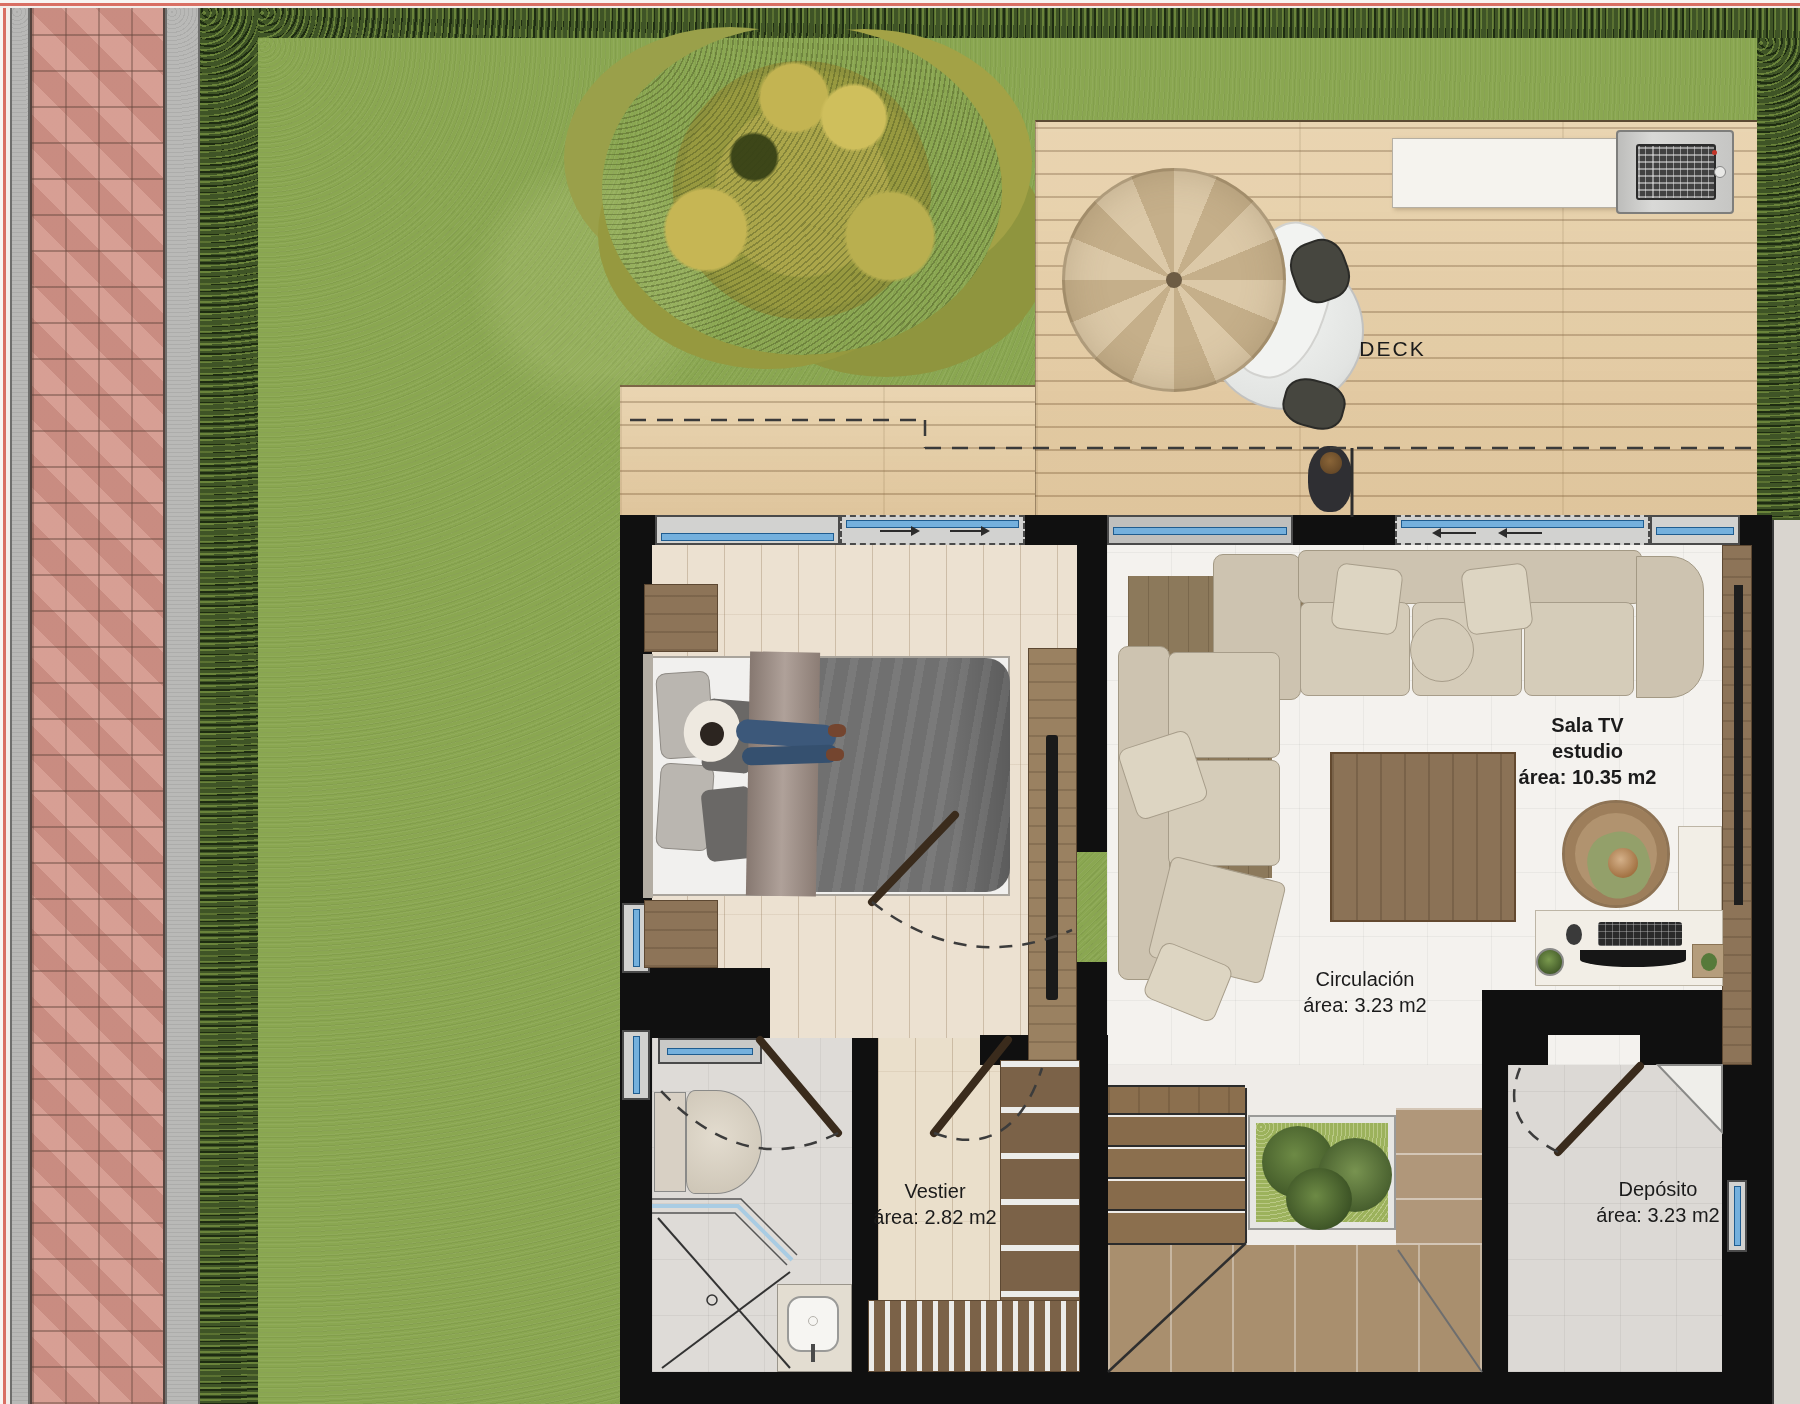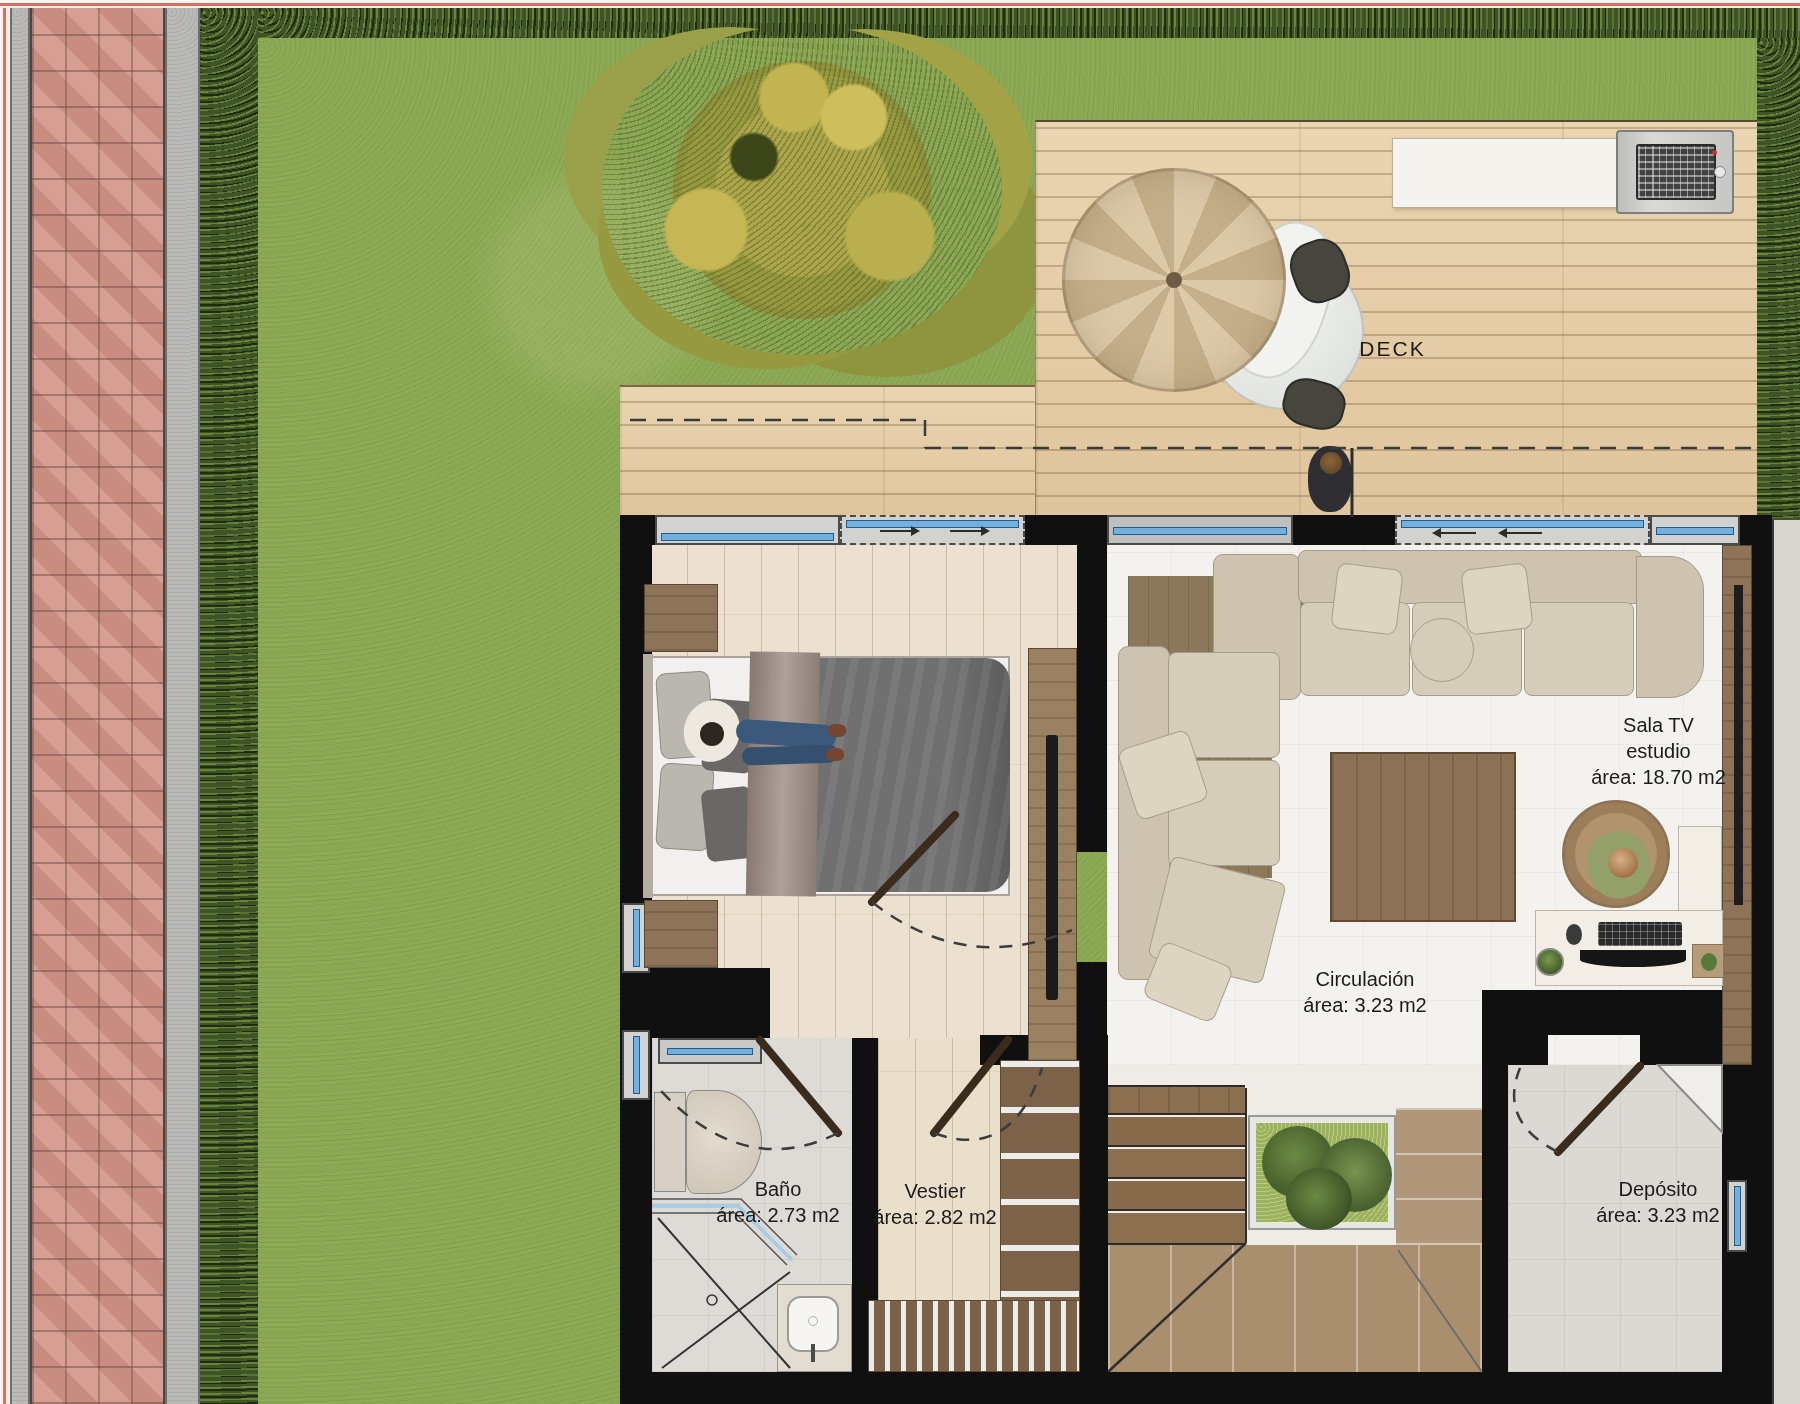--- a/index.html
+++ b/index.html
@@ -268,33 +268,29 @@
     <path d="M652 1213 L735 1213 L787 1265" fill="none" stroke="#555" stroke-width="1.5"></path>
     <line x1="658" y1="1218" x2="790" y2="1368" stroke="#333" stroke-width="2"></line>
     <line x1="790" y1="1272" x2="662" y2="1368" stroke="#333" stroke-width="2"></line>
     <circle cx="712" cy="1300" r="5" fill="none" stroke="#333" stroke-width="1.5"></circle>
 
     <line x1="1108" y1="1372" x2="1246" y2="1243" stroke="#2e2e2e" stroke-width="2.5"></line>
     <line x1="1482" y1="1372" x2="1398" y2="1250" stroke="#6e6e6e" stroke-width="2"></line>
     <line x1="1246" y1="1088" x2="1246" y2="1243" stroke="#2e2e2e" stroke-width="2"></line>
   </svg>
 
-  <div class="room-label" style="left:1556px;top:712px;width:205px;">
+  <div class="room-label" style="left:1485px;top:712px;width:205px;font-weight:bold;">
     <div>Sala TV</div>
     <div>estudio</div>
-    <div>área: 18.70 m2</div>
+    <div>área: 10.35 m2</div>
   </div>
   <div class="room-label" style="left:1255px;top:966px;width:220px;">
     <div>Circulación</div>
     <div>área: 3.23 m2</div>
   </div>
-  <div class="room-label" style="left:668px;top:1176px;width:220px;">
-    <div>Baño</div>
-    <div>área: 2.73 m2</div>
-  </div>
   <div class="room-label" style="left:825px;top:1178px;width:220px;">
     <div>Vestier</div>
     <div>área: 2.82 m2</div>
   </div>
   <div class="room-label" style="left:1548px;top:1176px;width:220px;">
     <div>Depósito</div>
     <div>área: 3.23 m2</div>
   </div>
 
 </div>

